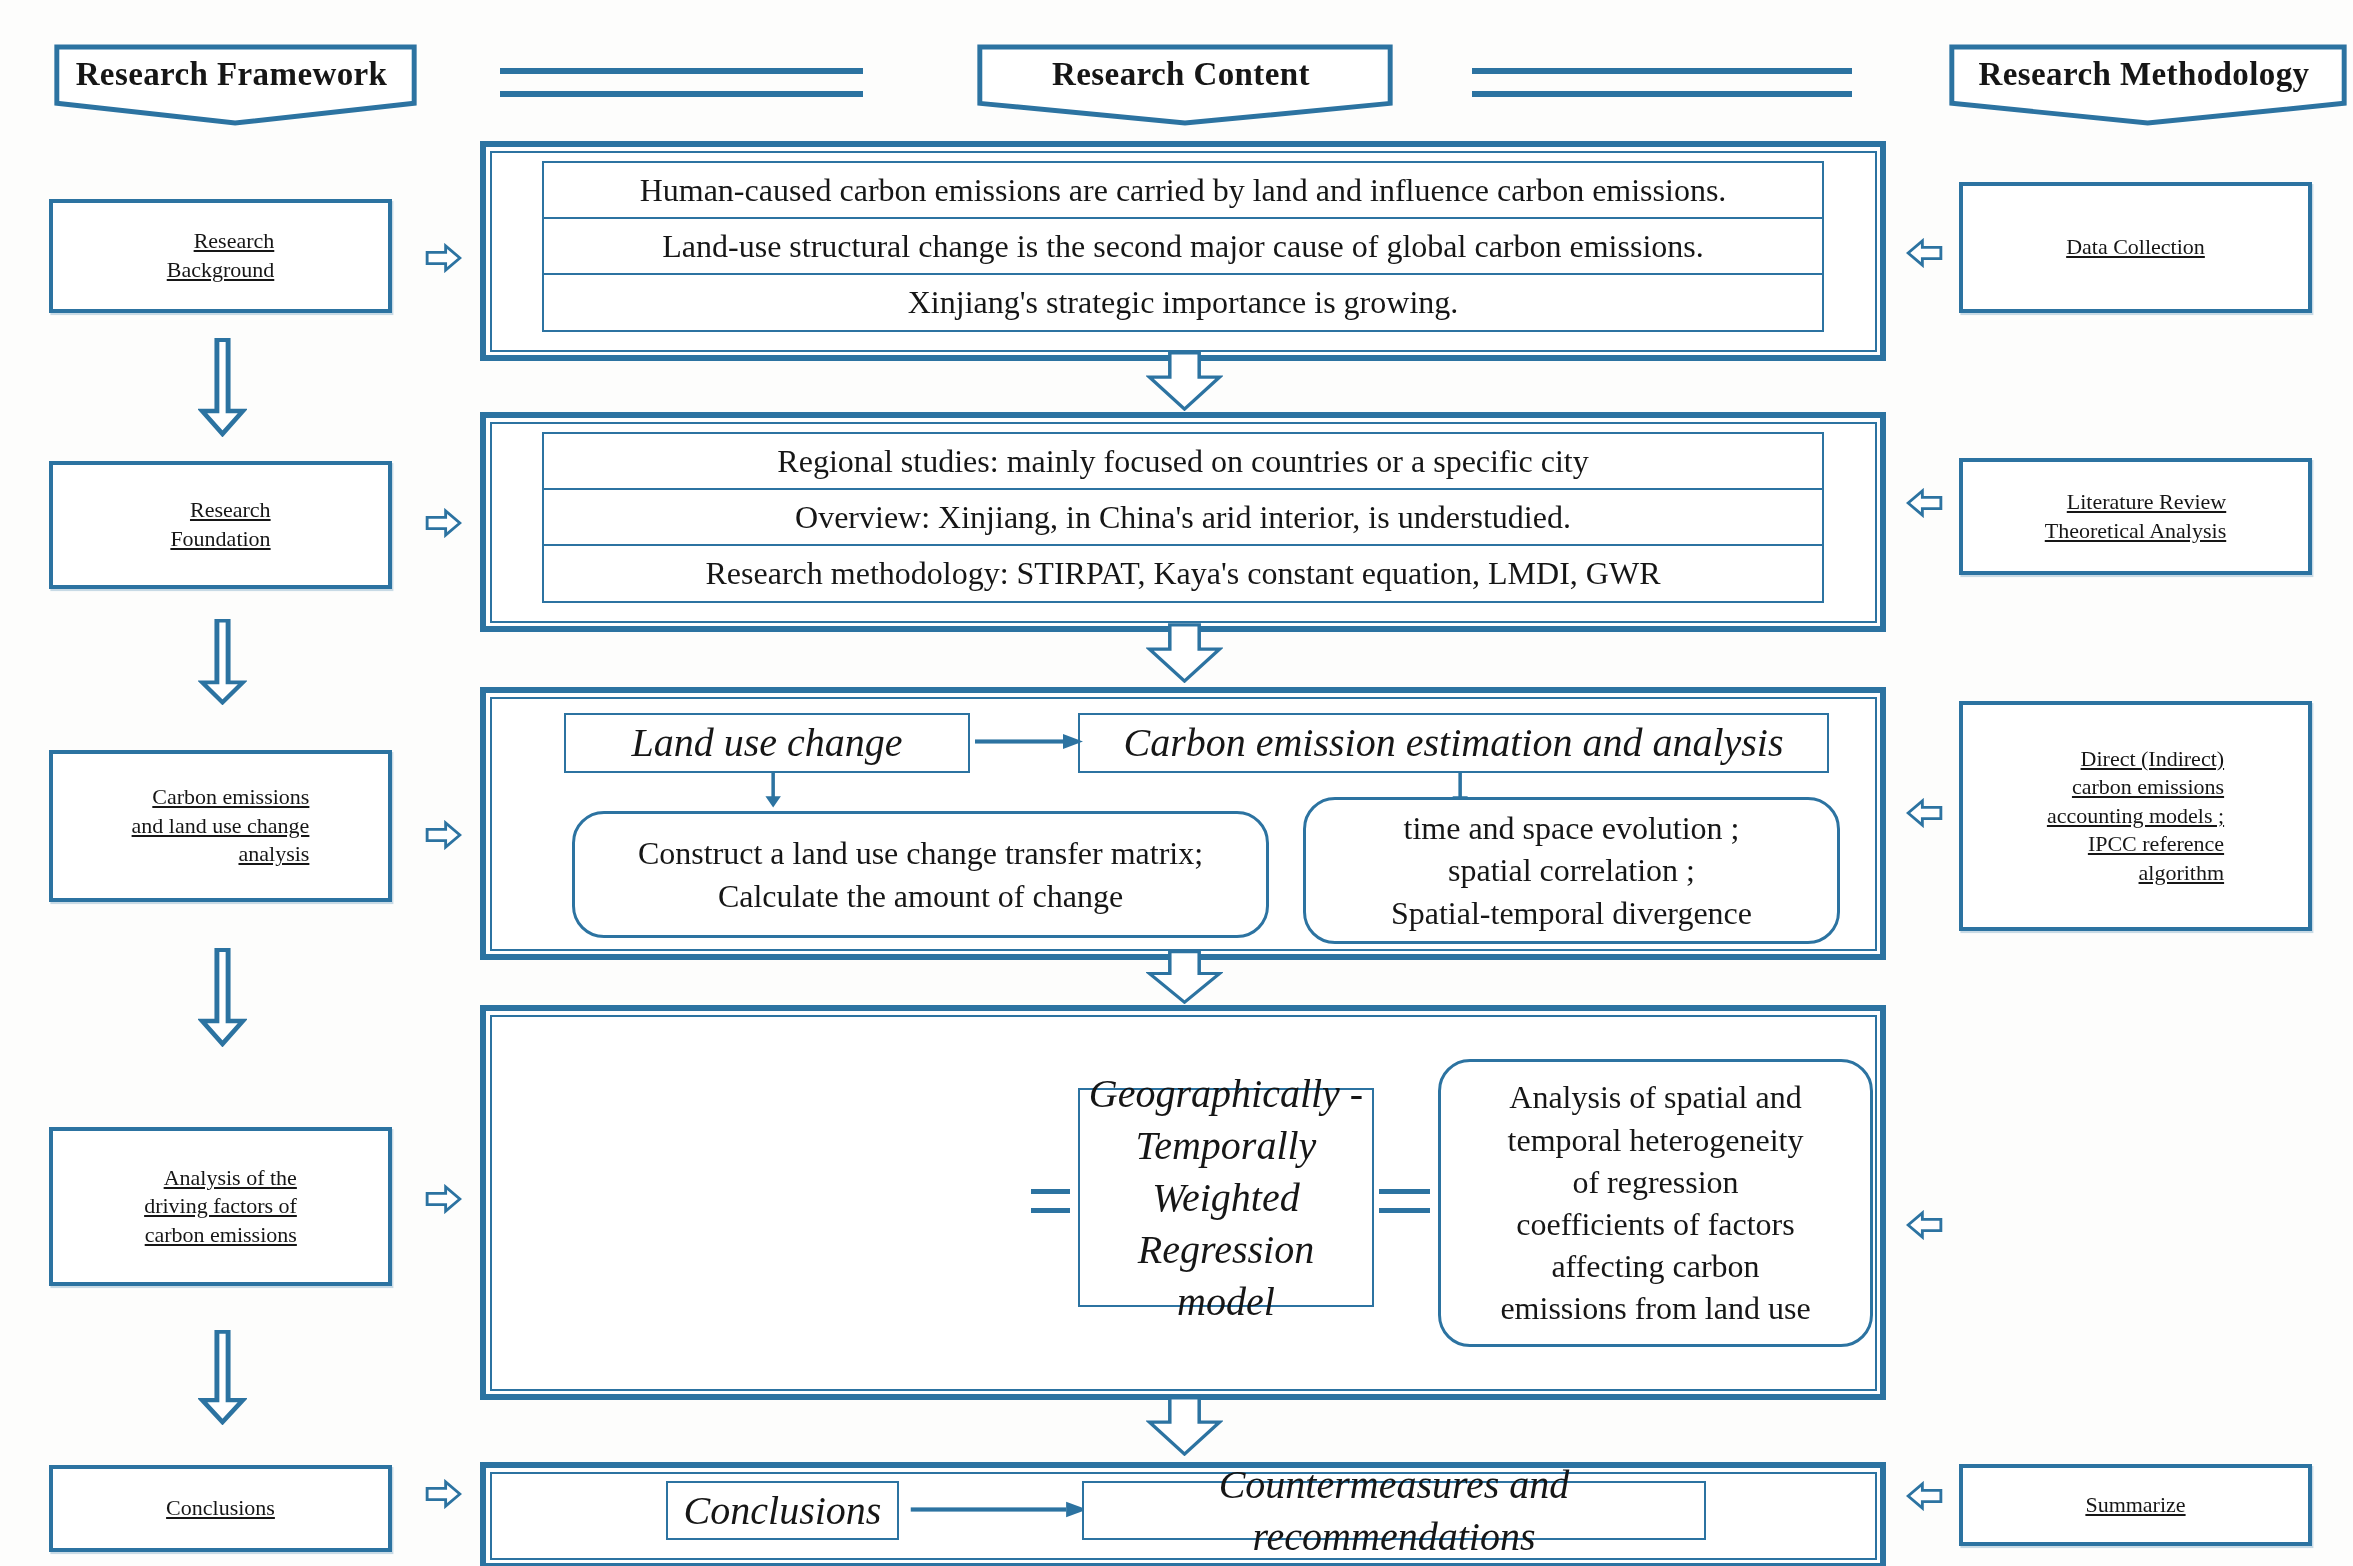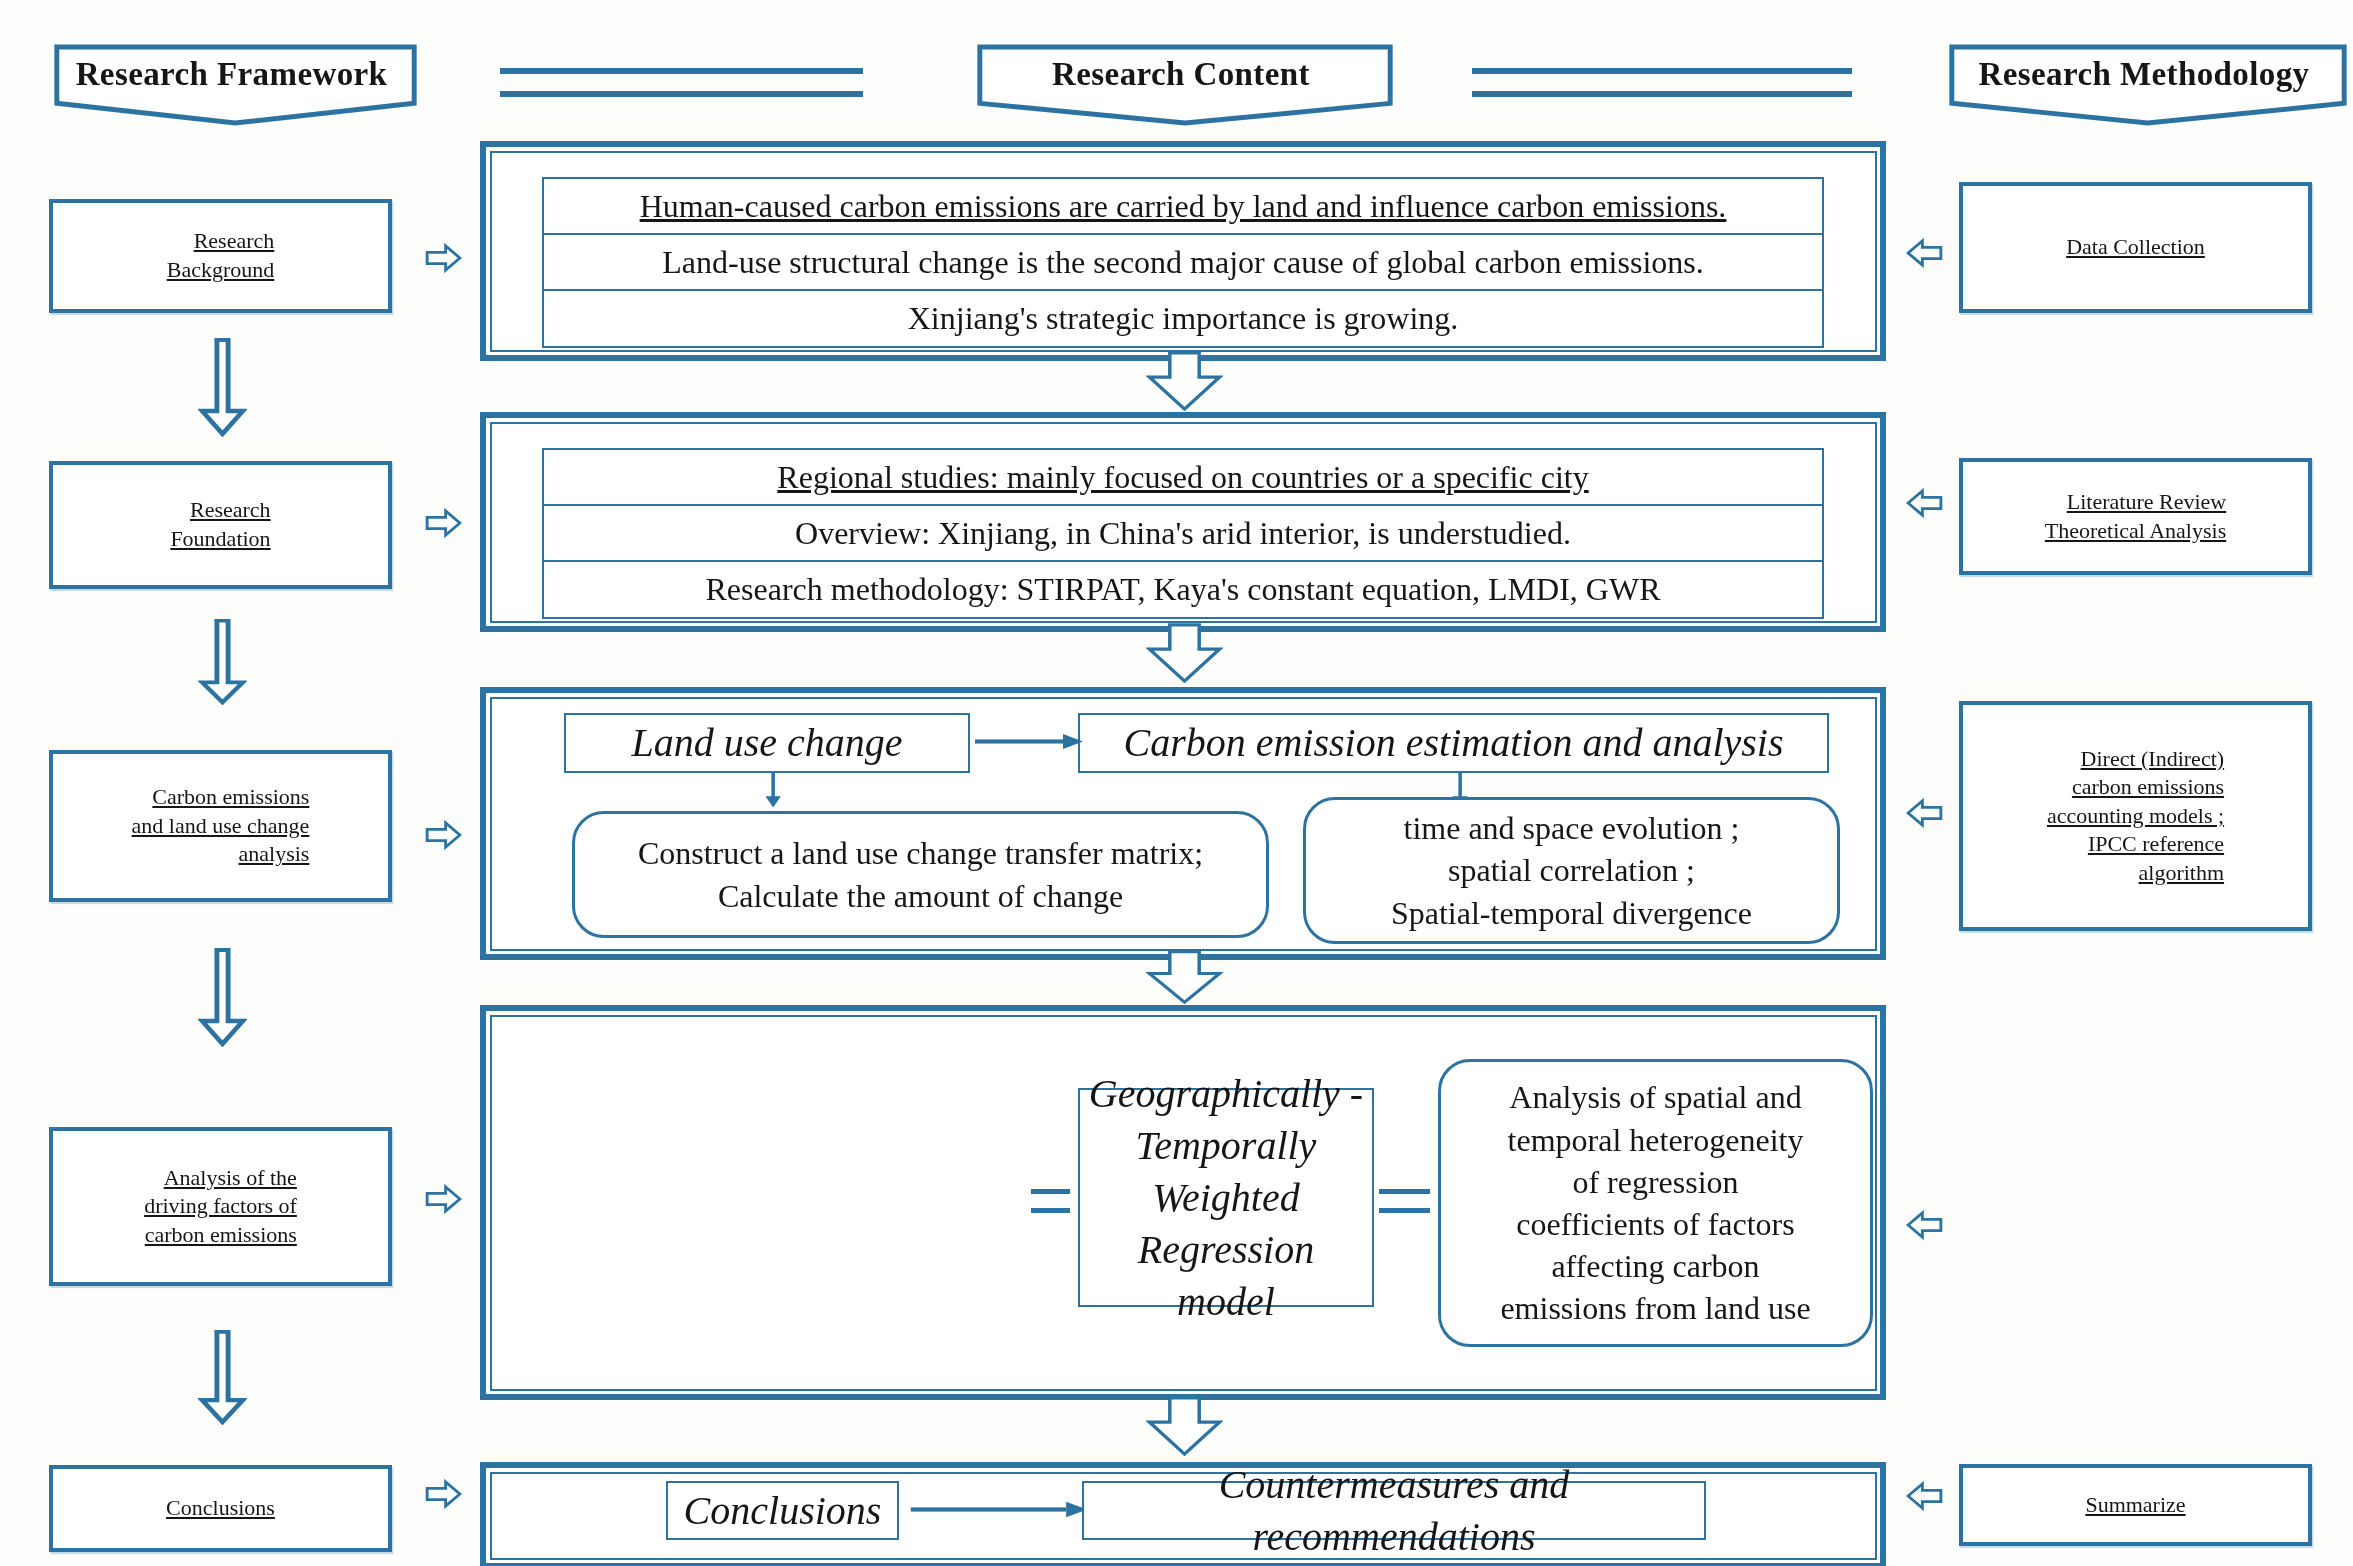--- a/index.html
+++ b/index.html
@@ -26,21 +26,21 @@
   .container::before{
     content:""; position:absolute; inset:3.5px; border:2.1px solid var(--blue);
     pointer-events:none;
   }
   .rows{position:absolute; left:56px; right:56px; top:14px;}
   .rowbox{
     border:2.8px solid var(--blue); height:55px; margin-top:-2.8px; background:#fff;
     display:flex; align-items:center; justify-content:center; text-align:center;
     font-size:32px;
   }
-  .rowbox:first-child{margin-top:16px;text-decoration:underline;}
+  .rowbox:first-child{margin-top:0;}
   .thinbox{
     position:absolute; border:2.8px solid var(--blue); background:#fff;
     display:flex; align-items:center; justify-content:center; text-align:center;
     font-size:40px; line-height:1.3; white-space:pre-line;font-style:italic;
   }
   .roundbox{
     position:absolute; border:3.5px solid var(--blue); border-radius:32px; background:#fff;
     display:flex; align-items:center; justify-content:center; text-align:center;
     font-size:32px; line-height:1.32; white-space:pre-line; padding:0 10px;
   }

